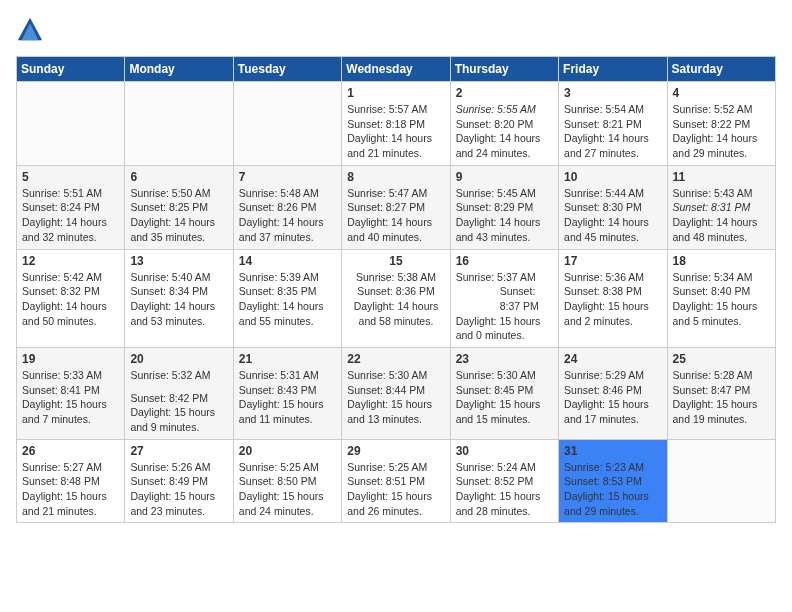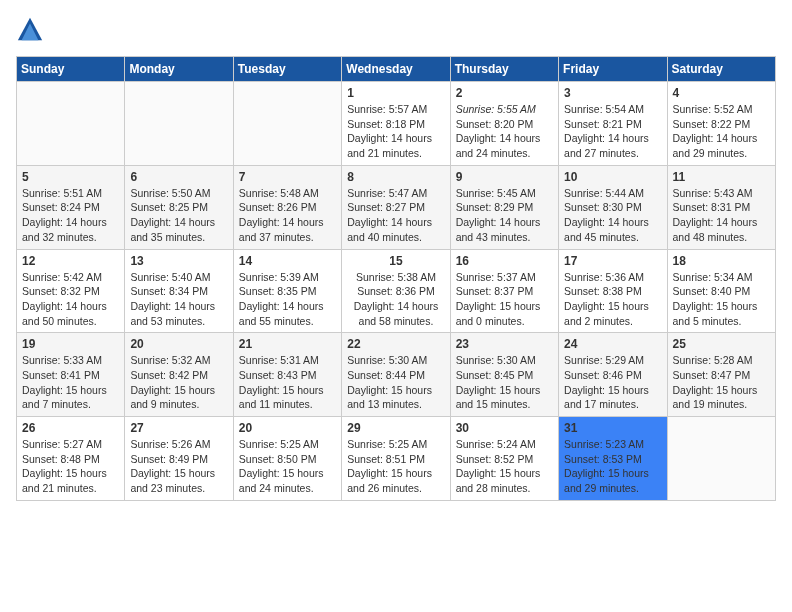--- a/index.html
+++ b/index.html
@@ -201,21 +201,21 @@
         <td class="cell-data" style="background: rgb(245, 245, 245);">
           <span class="day-number">10</span>
           <span style="display: block; line-height: 1.4;">Sunrise: 5:44 AM</span>
           <span style="display: block; line-height: 1.4;">Sunset: 8:30 PM</span>
           <span style="display: block; line-height: 1.4;">Daylight: 14 hours</span>
           <span style="display: block; line-height: 1.4;">and 45 minutes.</span>
         </td>
         <td class="cell-data" style="background: rgb(245, 245, 245);">
           <span class="day-number">11</span>
           <span style="display: block; line-height: 1.4;">Sunrise: 5:43 AM</span>
-          <span style="display: block; line-height: 1.4;">Sunset: 8:31 PM</span>
+          <span style="display: block; line-height: 1.4; font-style: italic;">Sunset: 8:31 PM</span>
           <span style="display: block; line-height: 1.4;">Daylight: 14 hours</span>
           <span style="display: block; line-height: 1.4;">and 48 minutes.</span>
         </td>
       </tr>
       <tr>
         <td class="cell-data" style="background: rgb(255, 255, 255);">
           <span class="day-number">12</span>
           <span style="display: block; line-height: 1.4;">Sunrise: 5:42 AM</span>
           <span style="display: block; line-height: 1.4;">Sunset: 8:32 PM</span>
           <span style="display: block; line-height: 1.4;">Daylight: 14 hours</span>
@@ -238,21 +238,21 @@
         <td class="cell-data" style="background: rgb(255, 255, 255); text-align: center;">
           <span class="day-number">15</span>
           <span style="display: block; line-height: 1.4;">Sunrise: 5:38 AM</span>
           <span style="display: block; line-height: 1.4;">Sunset: 8:36 PM</span>
           <span style="display: block; line-height: 1.4;">Daylight: 14 hours</span>
           <span style="display: block; line-height: 1.4;">and 58 minutes.</span>
         </td>
         <td class="cell-data" style="background: rgb(255, 255, 255);">
           <span class="day-number">16</span>
           <span style="display: block; line-height: 1.4;">Sunrise: 5:37 AM</span>
-          <span style="display: block; line-height: 1.4;">Sunset: 8:37 PM</span>
+          <span style="display: block; line-height: 1.4; margin-left: 44px;">Sunset: 8:37 PM</span>
           <span style="display: block; line-height: 1.4;">Daylight: 15 hours</span>
           <span style="display: block; line-height: 1.4;">and 0 minutes.</span>
         </td>
         <td class="cell-data" style="background: rgb(255, 255, 255);">
           <span class="day-number">17</span>
           <span style="display: block; line-height: 1.4;">Sunrise: 5:36 AM</span>
           <span style="display: block; line-height: 1.4;">Sunset: 8:38 PM</span>
           <span style="display: block; line-height: 1.4;">Daylight: 15 hours</span>
           <span style="display: block; line-height: 1.4;">and 2 minutes.</span>
         </td>
@@ -268,21 +268,21 @@
         <td class="cell-data" style="background: rgb(245, 245, 245);">
           <span class="day-number">19</span>
           <span style="display: block; line-height: 1.4;">Sunrise: 5:33 AM</span>
           <span style="display: block; line-height: 1.4;">Sunset: 8:41 PM</span>
           <span style="display: block; line-height: 1.4;">Daylight: 15 hours</span>
           <span style="display: block; line-height: 1.4;">and 7 minutes.</span>
         </td>
         <td class="cell-data" style="background: rgb(245, 245, 245);">
           <span class="day-number">20</span>
           <span style="display: block; line-height: 1.4;">Sunrise: 5:32 AM</span>
-          <span style="display: block; line-height: 1.4;">Sunset: 8:42 PM</span>
+          <span style="display: block; line-height: 1.4; margin-top: 8px;">Sunset: 8:42 PM</span>
           <span style="display: block; line-height: 1.4;">Daylight: 15 hours</span>
           <span style="display: block; line-height: 1.4;">and 9 minutes.</span>
         </td>
         <td class="cell-data" style="background: rgb(245, 245, 245);">
           <span class="day-number">21</span>
           <span style="display: block; line-height: 1.4;">Sunrise: 5:31 AM</span>
           <span style="display: block; line-height: 1.4;">Sunset: 8:43 PM</span>
           <span style="display: block; line-height: 1.4;">Daylight: 15 hours</span>
           <span style="display: block; line-height: 1.4;">and 11 minutes.</span>
         </td>

